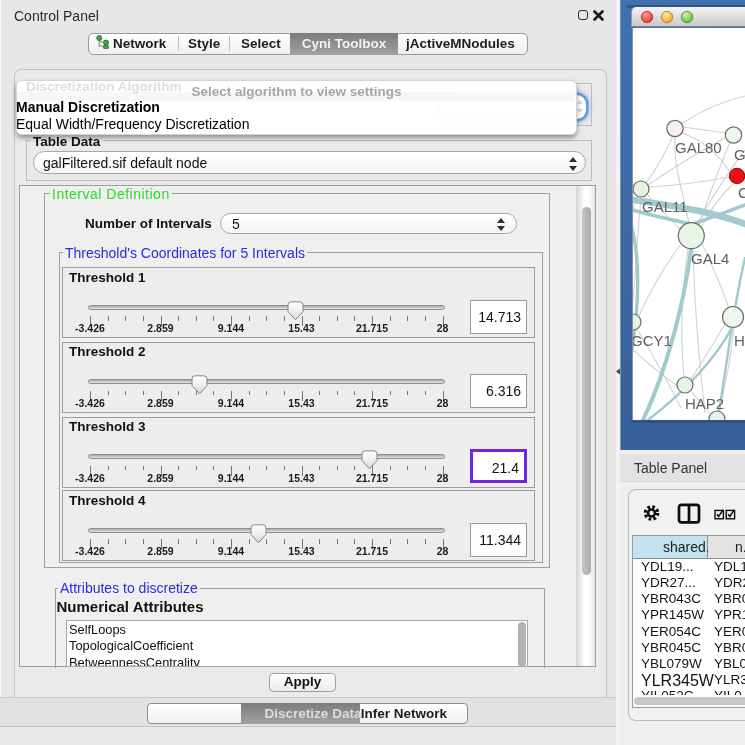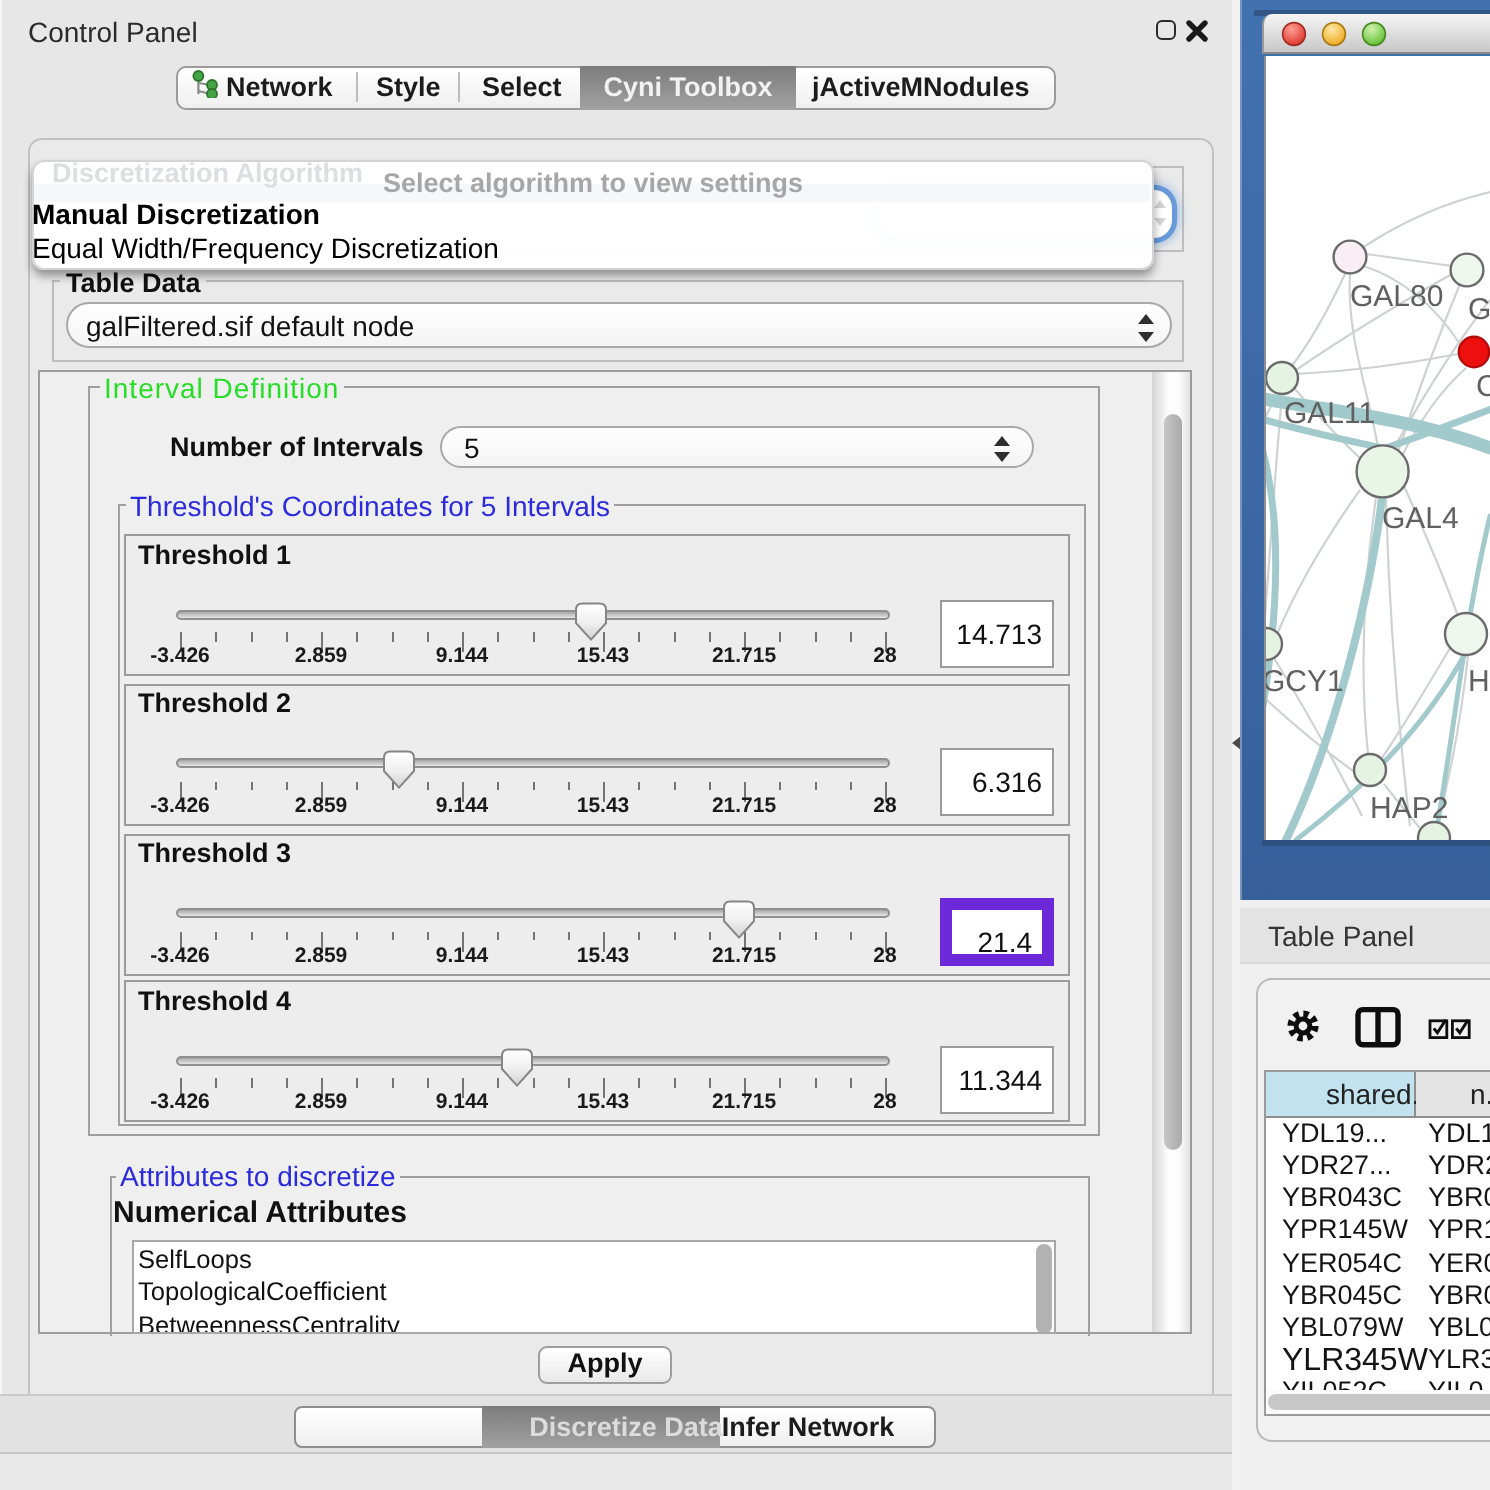--- a/index.html
+++ b/index.html
@@ -125,21 +125,21 @@
       </linearGradient>
     </defs>
   <path d="M1 4 Q1 0.8 4.2 0.8 L12.8 0.8 Q16 0.8 16 4 L16 10.5 L8.5 18.8 L1 10.5 Z" fill="url(#thg2)" stroke="#868686" stroke-width="1"></path>
 </svg>
 <div class="abs b" style="left:65px;top:471.5px;width:50px;text-align:center;font-size:10.5px;color:#1a1a1a;">-3.426</div>
 <div class="abs b" style="left:135.5px;top:471.5px;width:50px;text-align:center;font-size:10.5px;color:#1a1a1a;">2.859</div>
 <div class="abs b" style="left:206px;top:471.5px;width:50px;text-align:center;font-size:10.5px;color:#1a1a1a;">9.144</div>
 <div class="abs b" style="left:276.5px;top:471.5px;width:50px;text-align:center;font-size:10.5px;color:#1a1a1a;">15.43</div>
 <div class="abs b" style="left:347px;top:471.5px;width:50px;text-align:center;font-size:10.5px;color:#1a1a1a;">21.715</div>
 <div class="abs b" style="left:417.5px;top:471.5px;width:50px;text-align:center;font-size:10.5px;color:#1a1a1a;">28</div>
-<div class="abs" style="left:470px;top:449px;width:57px;height:34px;background:#fff;border:6px solid #6d28d9;box-sizing:border-box;text-align:right;font-size:14px;color:#111;line-height:32px;padding-right:5px;">21.4</div>
+<div class="abs" style="left:470px;top:449px;width:57px;height:34px;background:#fff;border:3px solid #6d28d9;box-sizing:border-box;text-align:right;font-size:14px;color:#111;line-height:32px;padding-right:5px;">21.4</div>
 
 <div class="abs" style="left:62px;top:490px;width:473px;height:71px;background:#ededed;border:1px solid #9b9b9b;box-sizing:border-box;"></div>
 <div class="abs b" style="left:69px;top:492.5px;font-size:13.5px;color:#111;">Threshold 4</div>
 <div class="abs" style="left:88px;top:527.5px;width:357px;height:5px;border:1px solid #8f8f8f;border-radius:3.5px;background:linear-gradient(#a6a6a6,#e6e6e6);box-sizing:border-box;"></div>
 <div class="abs" style="left:89.5px;top:539px;width:355px;height:4.5px;background:repeating-linear-gradient(90deg,#757575 0,#757575 1px,transparent 1px,transparent 17.63px);"></div>
 <div class="abs" style="left:89.5px;top:539px;width:355px;height:10px;background:repeating-linear-gradient(90deg,#757575 0,#757575 1px,transparent 1px,transparent 70.5px);"></div>
 <svg class="abs" style="left:250px;top:523.5px;" width="17" height="20" viewBox="0 0 17 20">
   <defs>
       <linearGradient id="thg3" x1="0" y1="0" x2="0" y2="1">
         <stop offset="0" stop-color="#ffffff"></stop>

